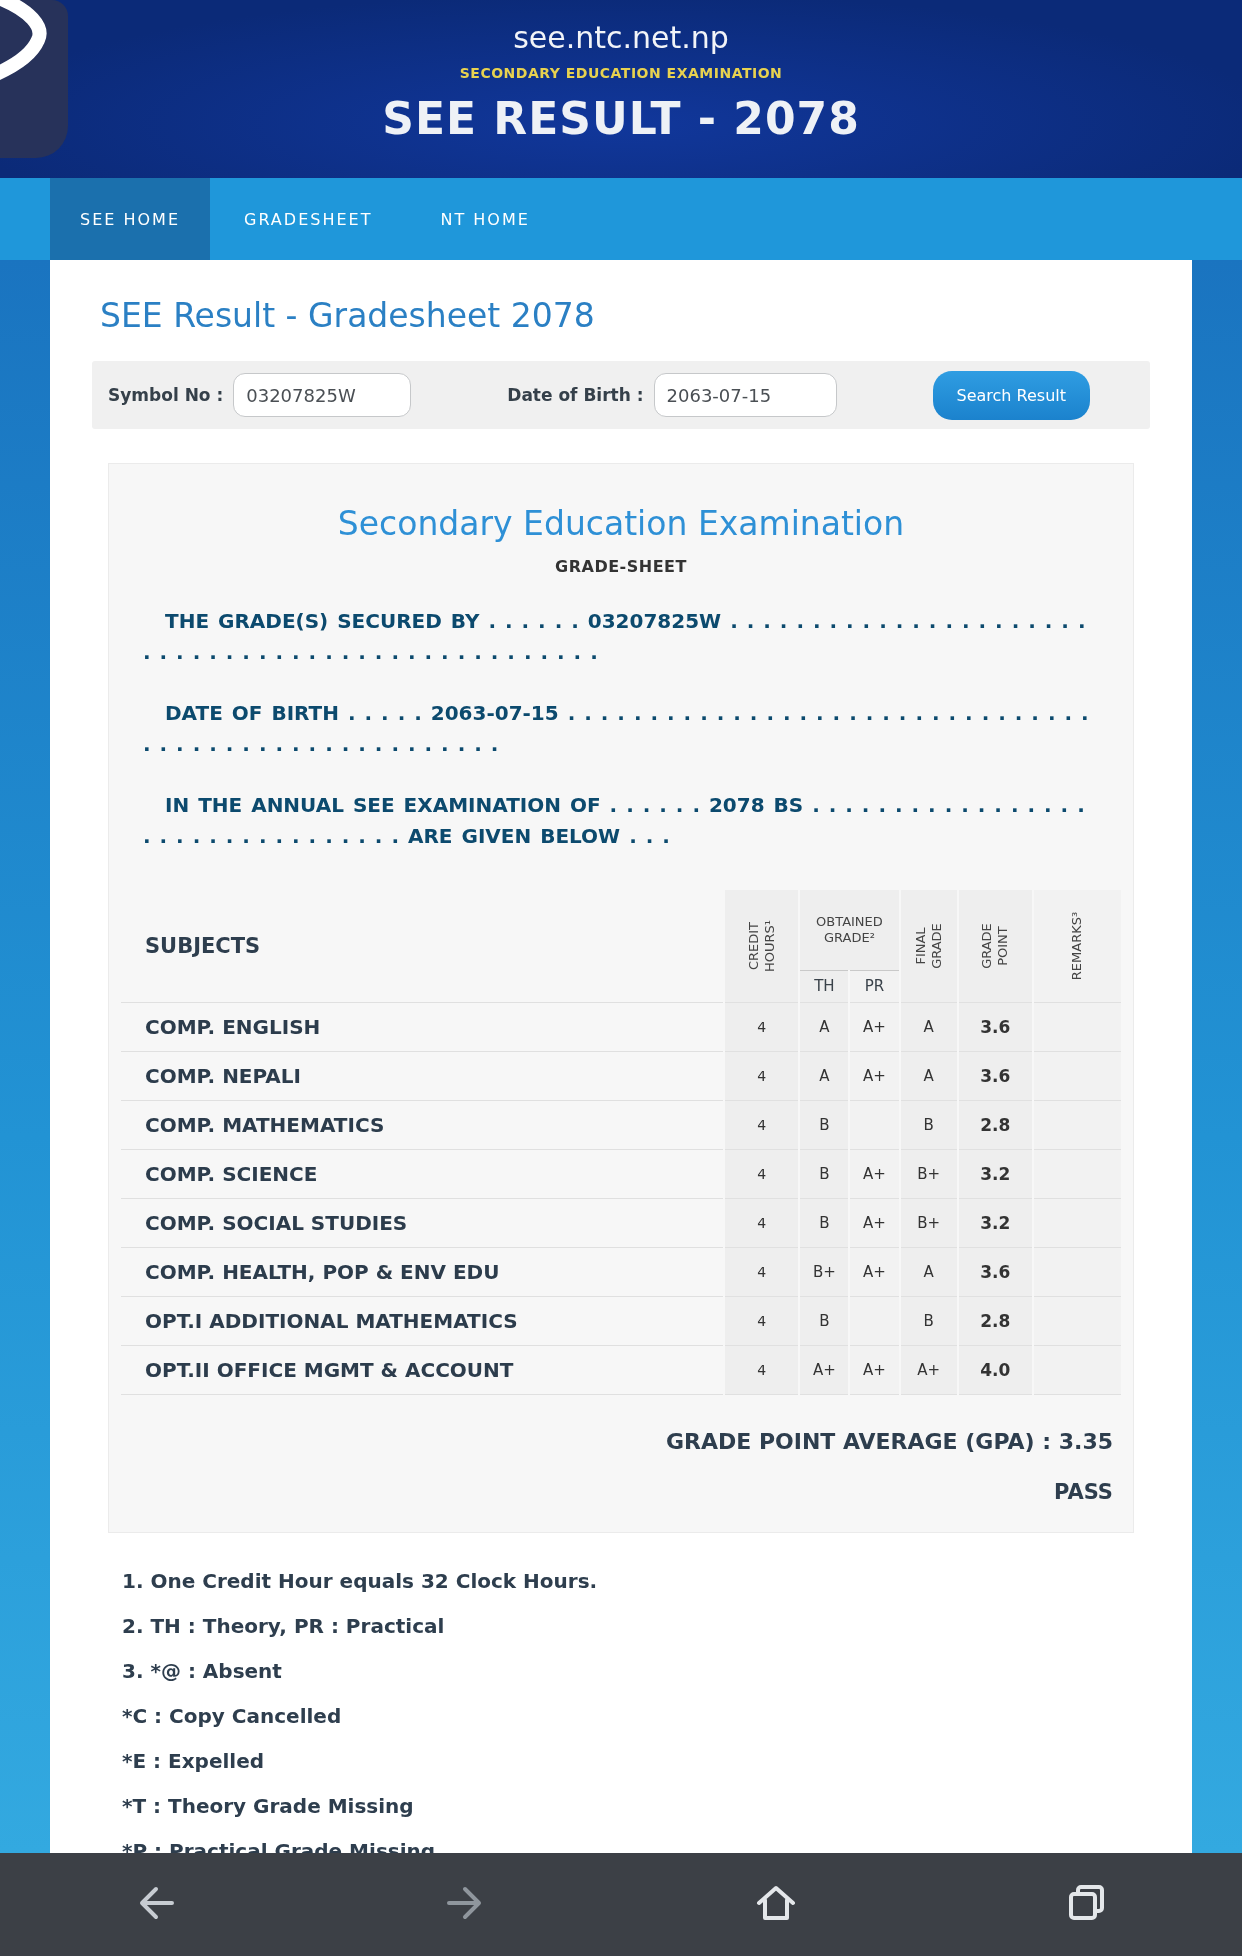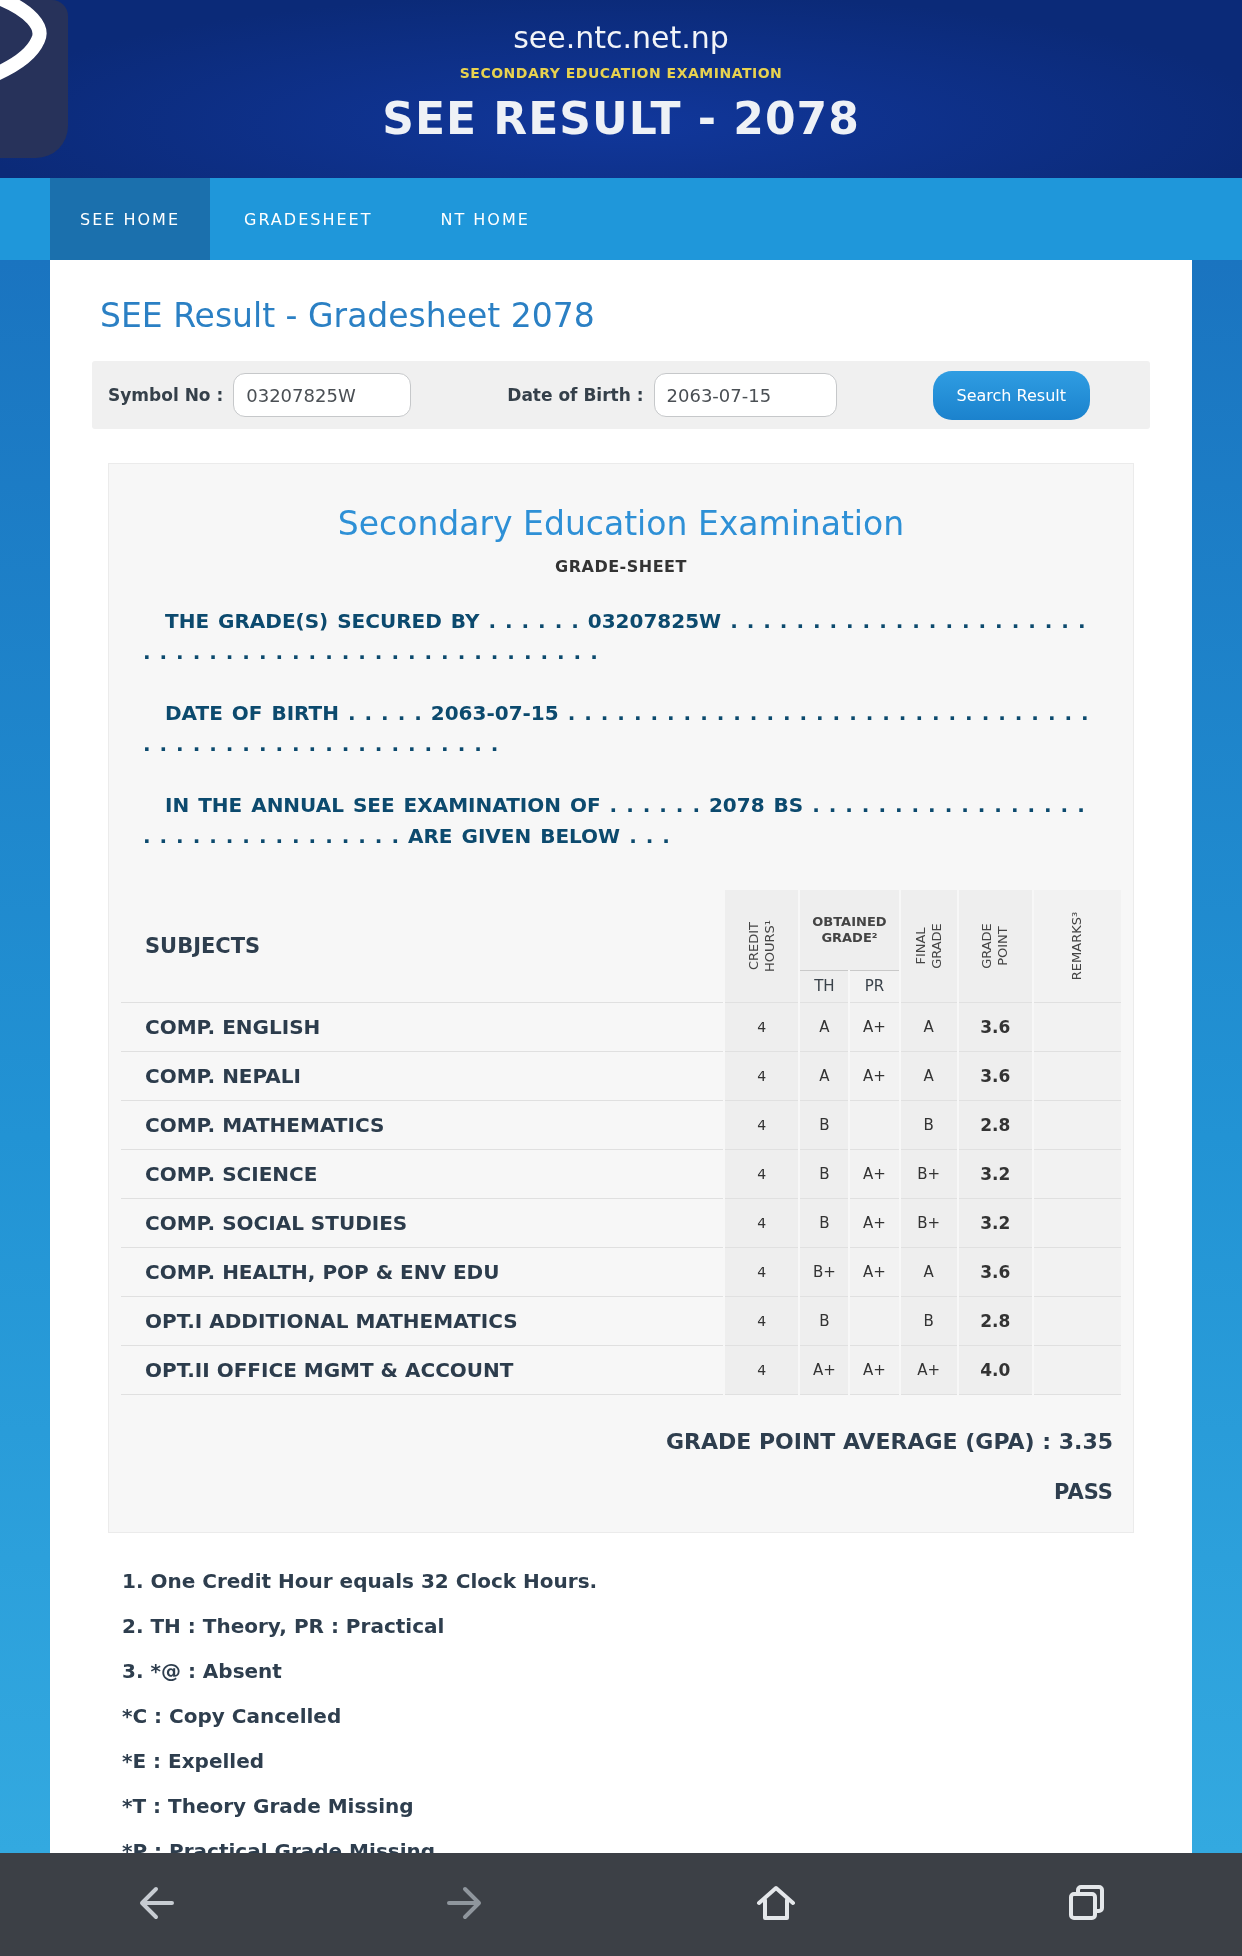--- a/index.html
+++ b/index.html
@@ -86,21 +86,21 @@
   thead tr.head-main th { height:80px; }
   th.h-subj { text-align:left; padding-left:24px; font-size:21px; color:#2e3e4e; vertical-align:middle; border-bottom:1px solid #e0e0e0; }
   th.rot { position:relative; border-bottom:1px solid #e0e0e0; }
   th.rot span {
     position:absolute; left:50%; top:50%;
     transform:translate(-50%,-50%) rotate(-90deg);
     width:76px; display:block; text-align:center;
     font-size:13px; font-weight:400; color:#444; line-height:1.25;
   }
   th.h-obt {
-    font-size:13px; font-weight:700; color:#444; line-height:1.25;
+    font-size:13px; font-weight:400; color:#444; line-height:1.25;
     vertical-align:middle; padding:0 6px; background:#eeeeee;
     border-bottom:1px solid #c9c9c9; border-left:2px solid #f7f7f7;
   }
   th.h-sub { height:32px; font-size:15px; font-weight:400; color:#3a424a; vertical-align:middle; border-bottom:1px solid #e0e0e0; }
 
   .c-credit,.c-th,.c-final,.c-gp { background:#eeeeee; }
   .c-pr,.c-rem { background:#f2f2f2; }
   .c-credit,.c-th,.c-pr,.c-final,.c-gp,.c-rem { border-left:2px solid #f7f7f7; }
 
   tbody td { height:49px; text-align:center; font-size:15px; color:#333; border-bottom:1px solid #e0e0e0; vertical-align:middle; }

